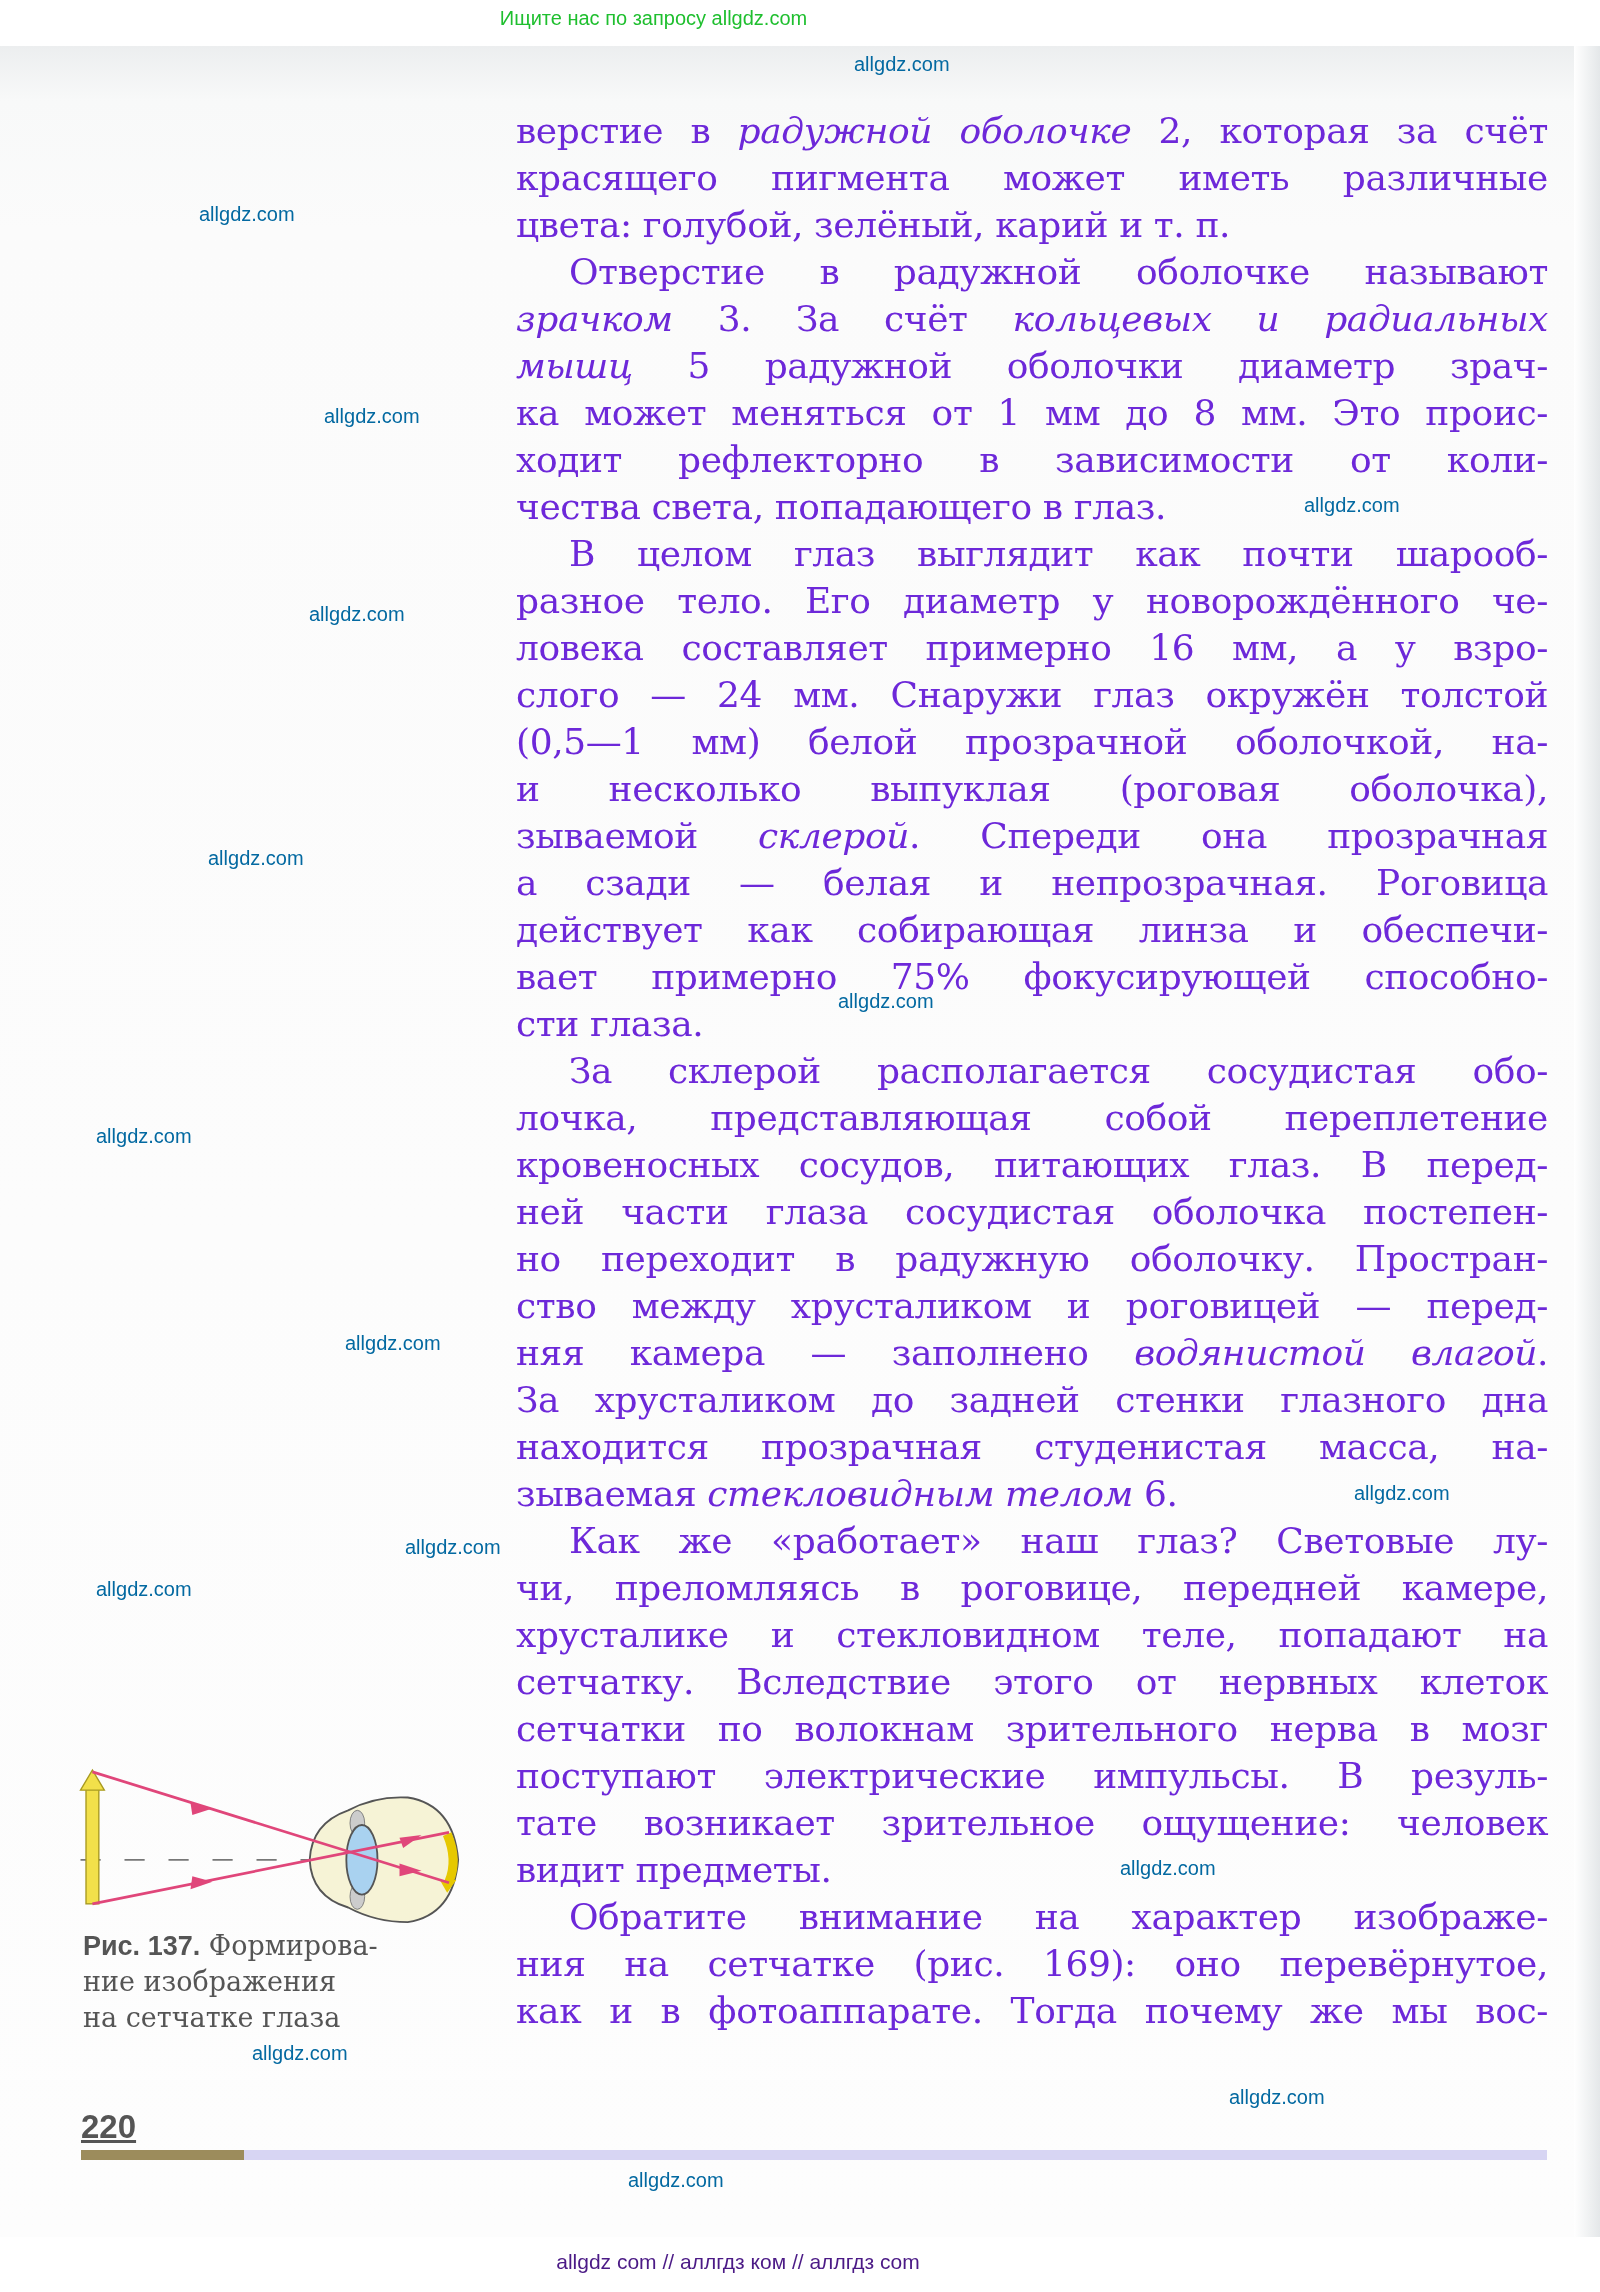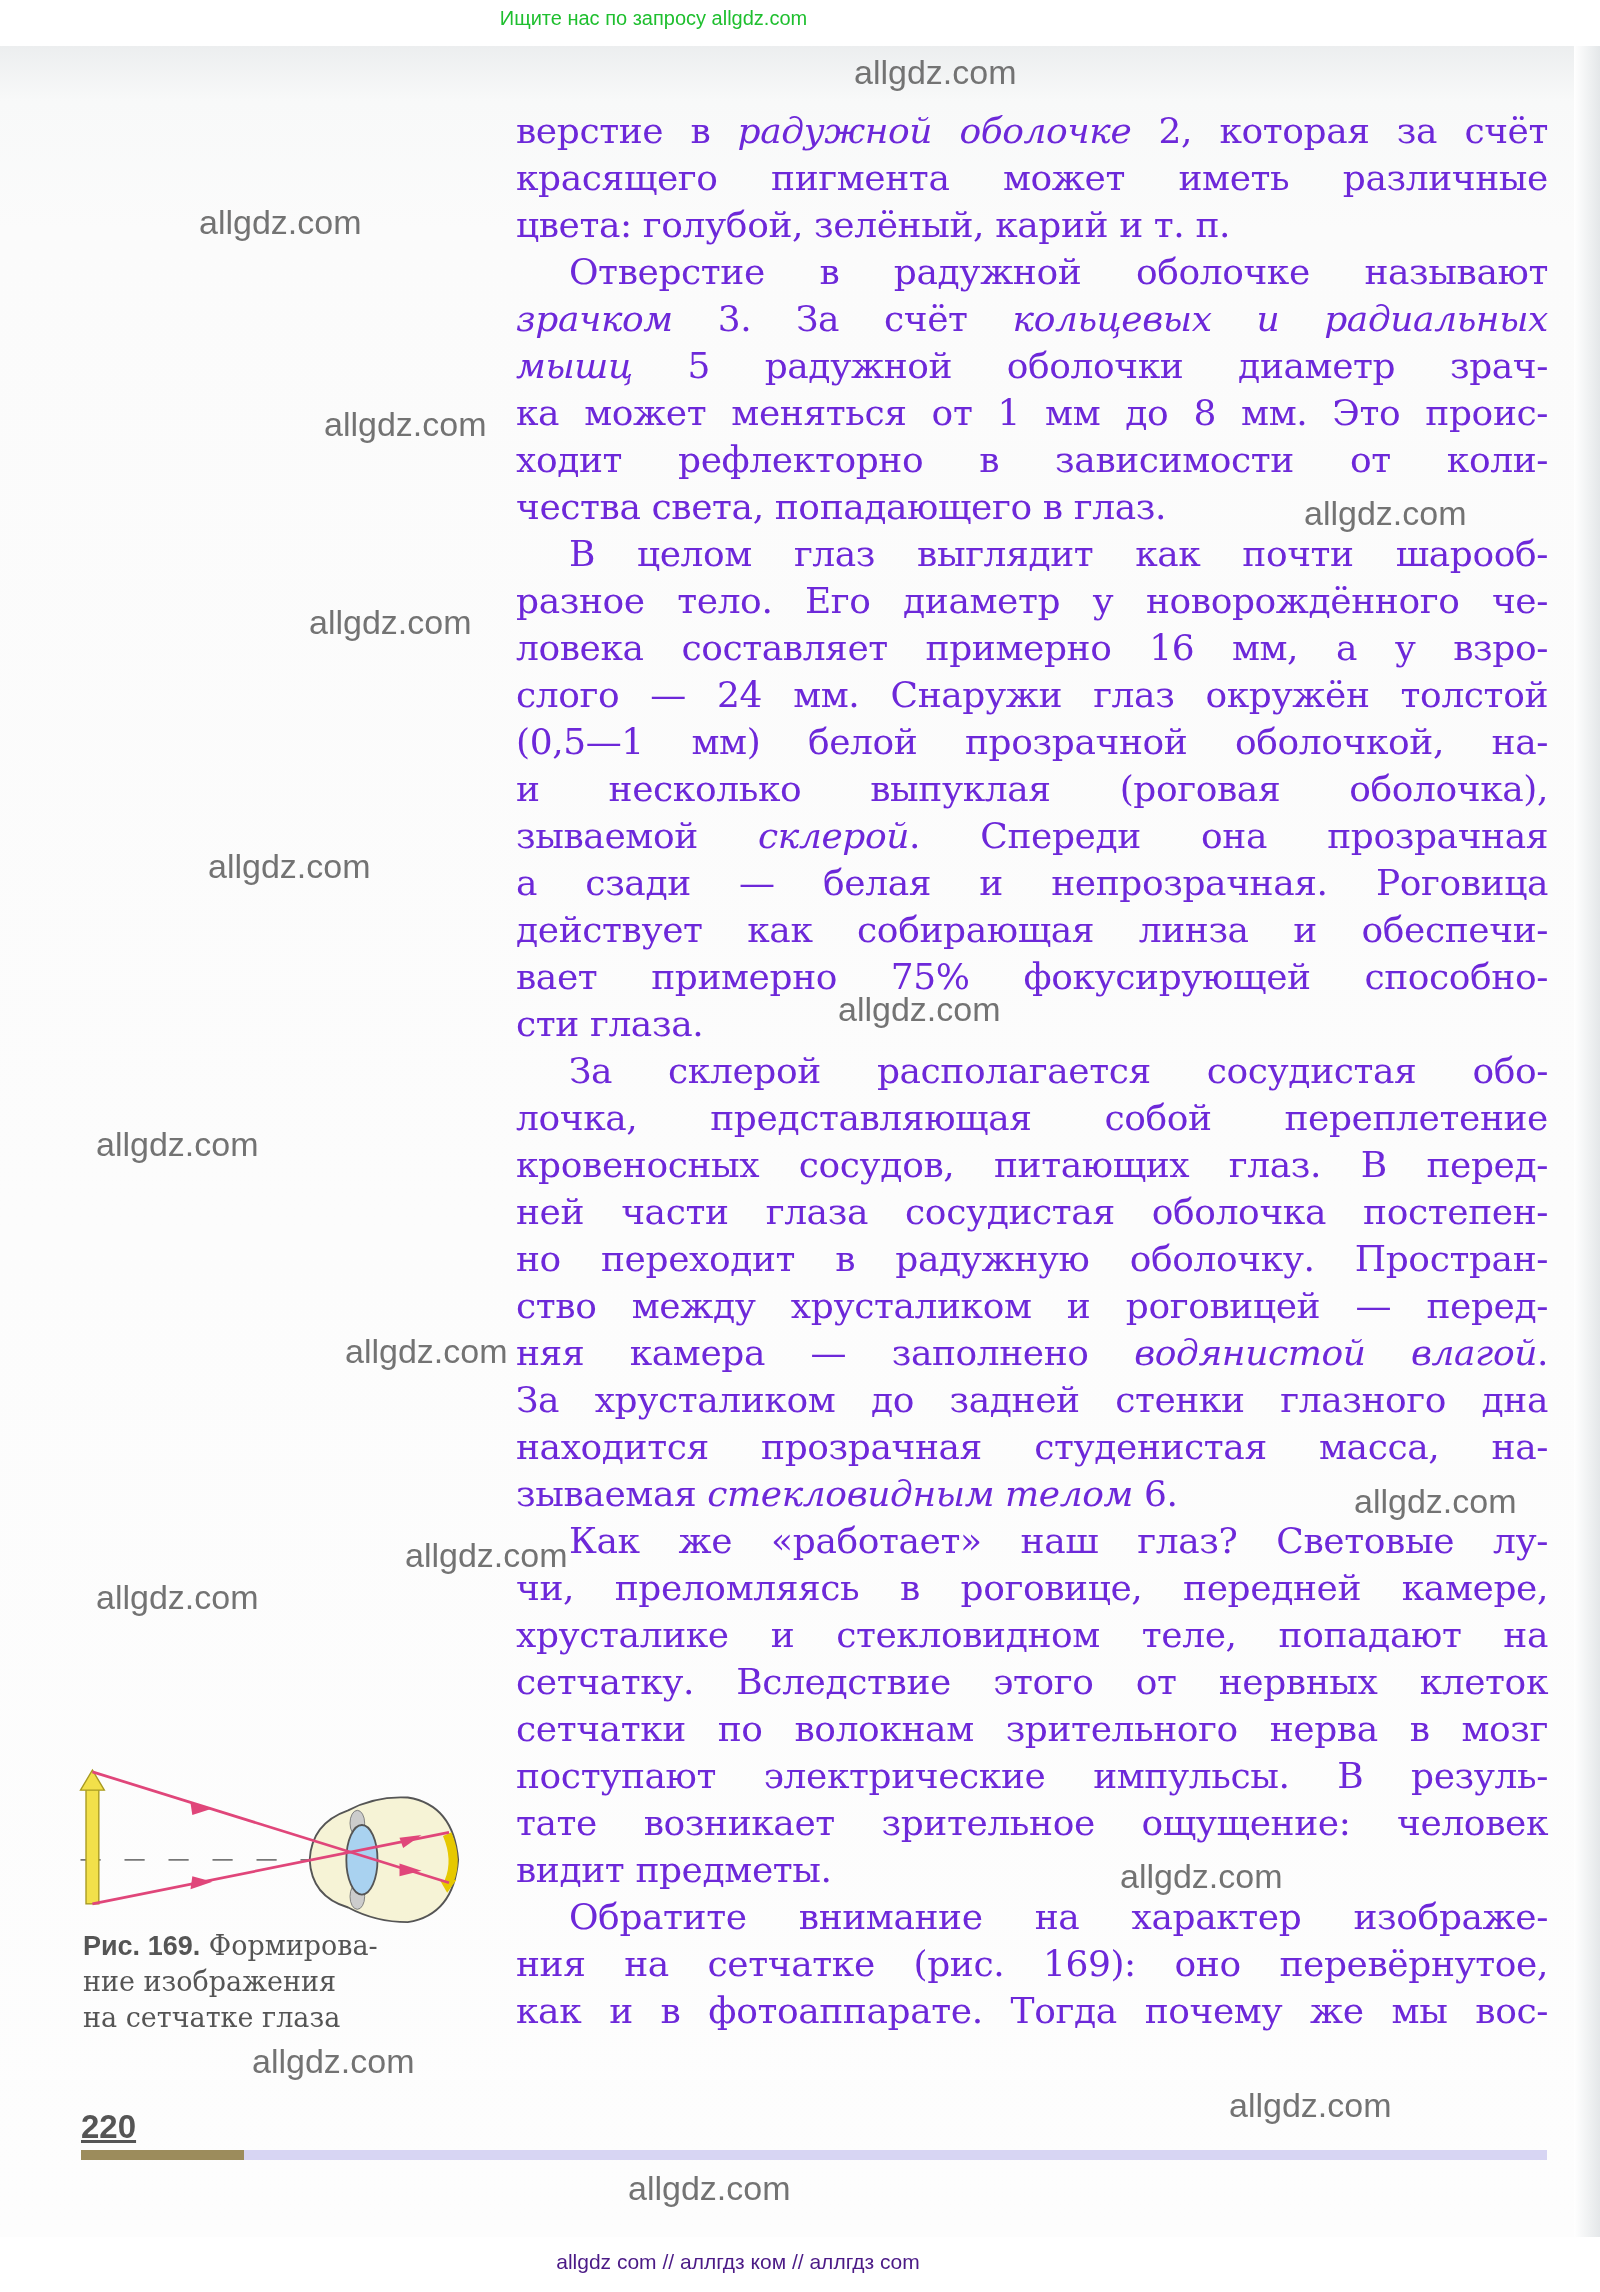--- a/index.html
+++ b/index.html
@@ -28,21 +28,21 @@
     }
     .line {
       display: block; white-space: nowrap; text-align: justify; text-align-last: justify;
       height: 47px;
     }
     .line.last { text-align-last: left; }
     .line.indent { padding-left: 53px; }
     .line em { font-style: italic; }
     .wm {
       position: absolute; font-family: "Liberation Sans", sans-serif;
-      font-size: 34px; color: #737373; white-space: nowrap;
+      font-size: 20px; color: #0369a1; white-space: nowrap;
     }
     .figure { position: absolute; left: 73px; top: 1759px; width: 422px; height: 165px; }
     .caption {
       position: absolute; left: 83px; top: 1928px; width: 386px;
       font-family: "DejaVu Serif", serif; font-size: 27px; line-height: 36px; color: #555555;
     }
     .caption b { font-family: "Liberation Sans", sans-serif; font-weight: bold; color: #555555; }
     .page-number {
       position: absolute; left: 81px; top: 2108px;
       font-family: "Liberation Sans", sans-serif; font-weight: bold; font-size: 33px; color: #555555; text-decoration: underline;
@@ -133,21 +133,21 @@
 
   <line x1="21" y1="14" x2="410" y2="135" stroke="#e0467a" stroke-width="3"></line>
   <line x1="21" y1="158" x2="410" y2="80" stroke="#e0467a" stroke-width="3"></line>
   <polygon points="128,48 152,54 130,61" fill="#e0467a"></polygon>
   <polygon points="128,142 152,134 130,128" fill="#e0467a"></polygon>
   <polygon points="356,86 380,83 360,97" fill="#e0467a"></polygon>
   <polygon points="356,114 380,122 356,128" fill="#e0467a"></polygon>
 </svg>
 
 <div class="caption">
-  <b>Рис. 169.</b>
+  <b>Рис. 137.</b>
   <span>Формирова-</span><br>
   <span>ние изображения</span><br>
   <span>на сетчатке глаза</span>
 </div>
 
 <div class="page-number">220</div>
 <div class="footer-rule"></div>
 <div class="footer-rule-accent"></div>
 
 <div id="watermarks">

